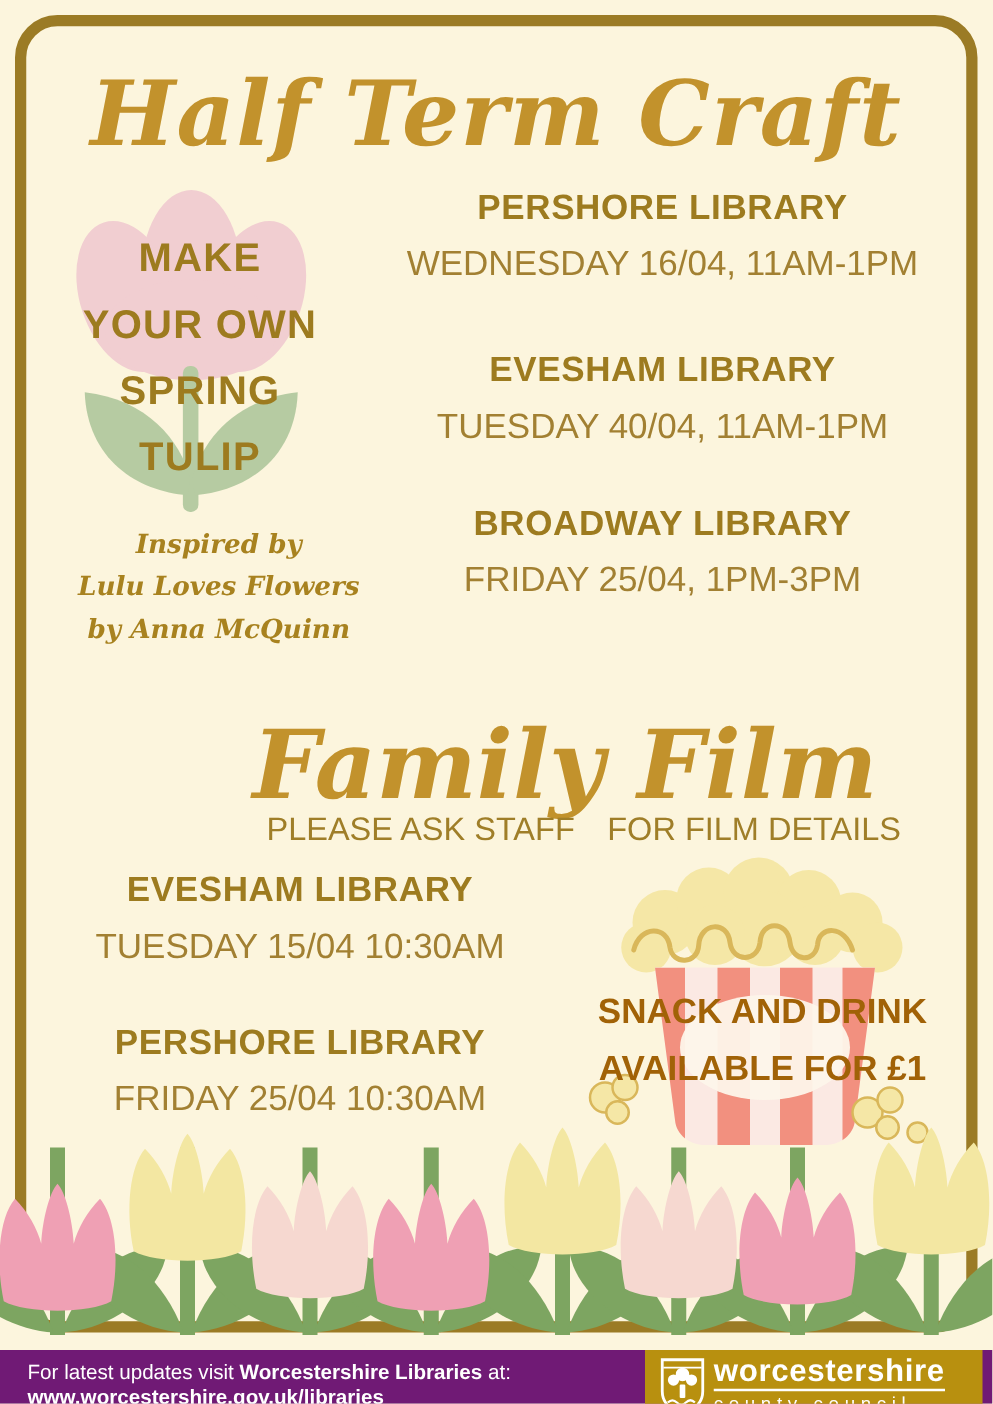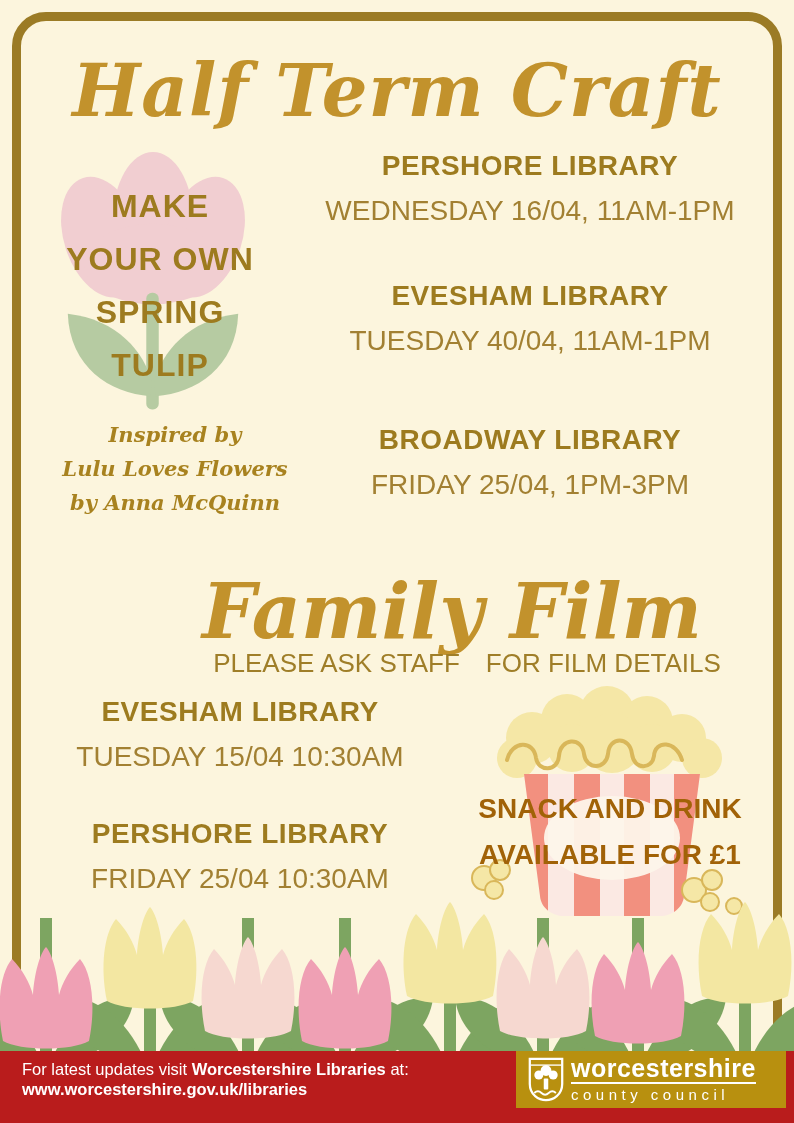--- a/index.html
+++ b/index.html
@@ -24,21 +24,21 @@
 
   #craft-heading{
     left:8px;top:180px;width:304px;text-align:center;z-index:3;
     font-weight:bold;font-size:32px;line-height:53px;letter-spacing:1px;color:#9d7b1f;
   }
 
   .event{position:absolute;text-align:center;z-index:2;}
   .event .lib{font-weight:bold;font-size:28px;color:#9d7b1f;letter-spacing:.5px;}
   .event .dt{font-size:28px;color:#a28032;margin-top:13px;}
   .craft-ev{left:320px;width:420px;}
-  #craft-ev-0{top:150px;} #craft-ev-1{top:280px;} #craft-ev-2{top:424px;}
+  #craft-ev-0{top:150px;} #craft-ev-1{top:280px;} #craft-ev-2{top:403px;}
   .film-ev{left:40px;width:400px;}
   #film-ev-0{top:696px;} #film-ev-1{top:818px;}
 
   #inspired{
     left:20px;top:418px;width:310px;text-align:center;z-index:2;
     font-family:"DejaVu Serif","Liberation Serif",serif;font-style:italic;font-weight:bold;
     font-size:21px;line-height:34px;color:#a8821f;
   }
 
   #film-title{left:107px;top:546px;width:786px;max-width:690px;text-align:center;font-size:76px;line-height:1.2;z-index:2;}
@@ -48,21 +48,21 @@
   #popcorn{left:462px;top:678px;z-index:2;}
 
   #snack{
     left:450px;top:786px;width:320px;text-align:center;z-index:3;
     font-weight:bold;font-size:28px;line-height:46px;color:#a16207;
   }
 
   #tulip-row{left:0;top:890px;z-index:3;}
 
   #footer{
-    position:absolute;left:0;right:0;bottom:0;height:72px;background:#b91c1c;z-index:5;
+    position:absolute;left:0;right:0;bottom:0;height:43px;background:#701a75;z-index:5;
   }
   #footer-text{position:absolute;left:22px;top:8px;color:#ffffff;font-size:16.5px;line-height:20px;}
   #footer-text b{font-weight:bold;}
   #logo-block{
     position:absolute;right:8px;top:0;width:270px;height:57px;background:#b8900f;
     display:flex;align-items:center;margin-left:20px;
   }
   #crest{margin-left:12px;flex:0 0 auto;}
   #logo-text{margin-left:7px;color:#ffffff;}
   #logo-name{font-size:25px;font-weight:bold;line-height:25px;letter-spacing:.5px;border-bottom:2px solid #ffffff;padding-bottom:1px;}

